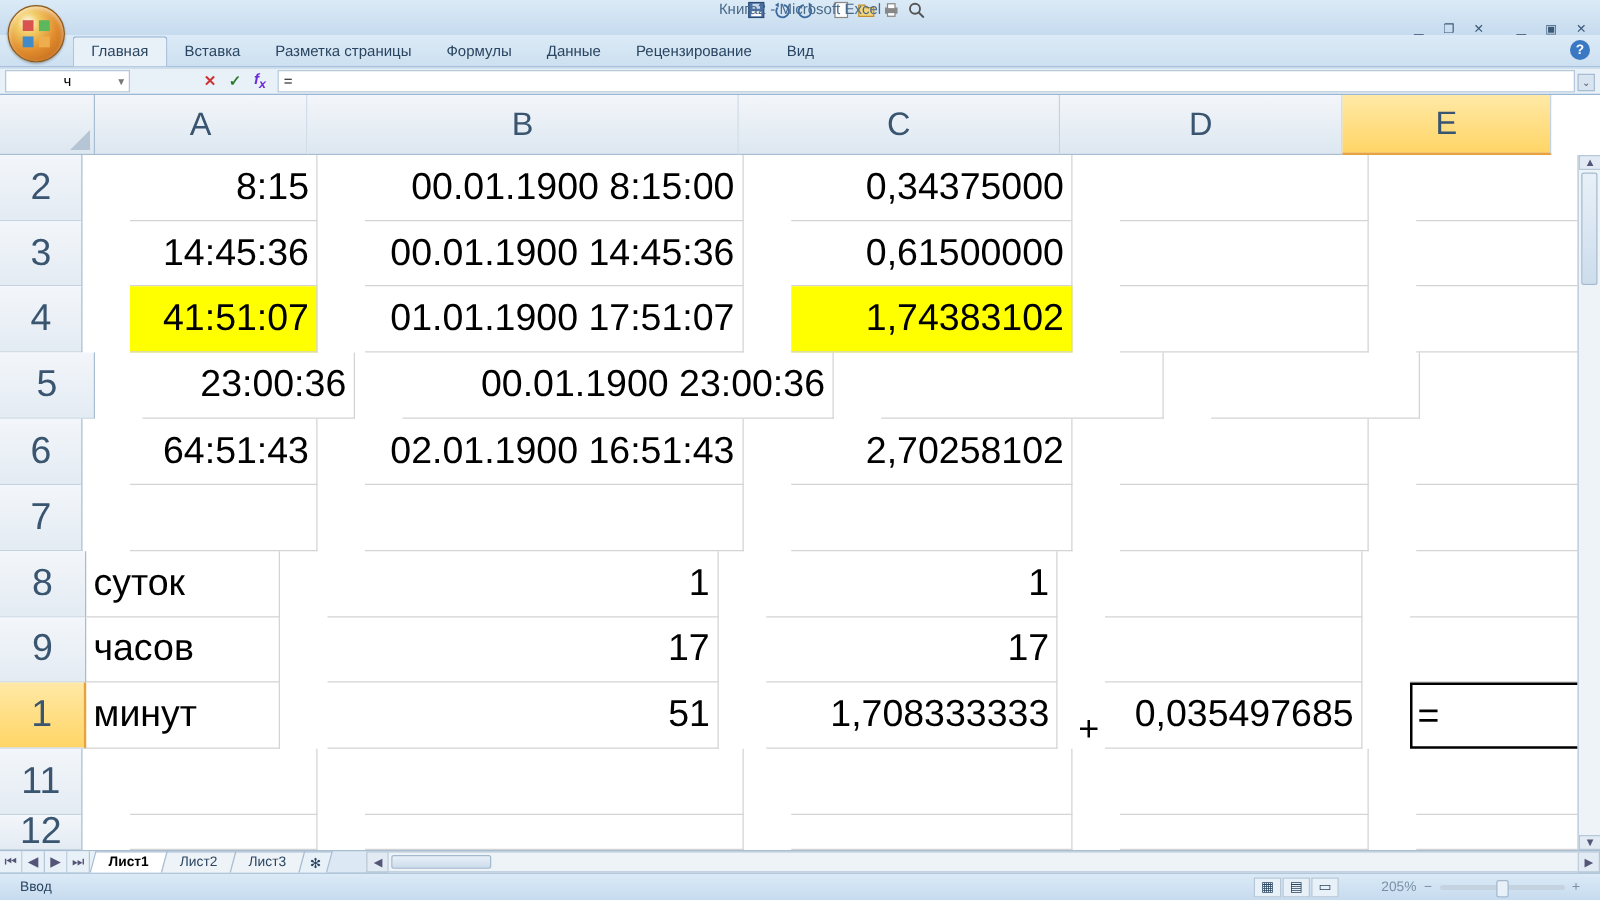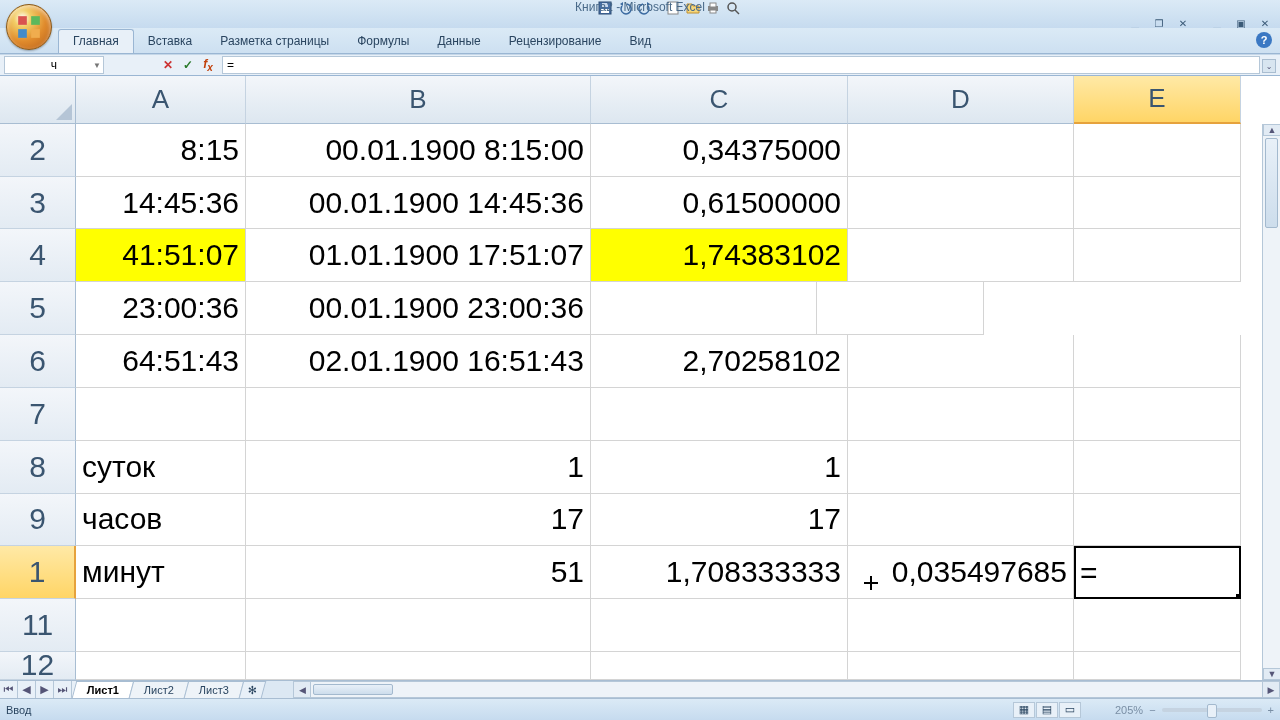--- a/index.html
+++ b/index.html
@@ -23,38 +23,38 @@
   .ribbon-tabs .tab.active { background:#e8f0f8; border:1px solid #9ab6d3; border-bottom:none; border-radius:3px 3px 0 0; }
   .ribbon-help { position:absolute; right:8px; top:4px; display:flex; gap:6px; }
   .ribbon-help div { width:16px; height:16px; border-radius:50%; background:#3b78c3; color:#fff; font-size:11px; display:flex; align-items:center; justify-content:center; font-weight:bold; }
 
   
   .formula-bar { height:22px; background:#e8f0f8; border-top:1px solid #c5d7e8; border-bottom:1px solid #9ab6d3; display:flex; align-items:center; font-size:12px; position:relative; }
   .name-box { width:100px; margin-left:4px; display:flex; align-items:center; justify-content:center; background:#fff; height:18px; border:1px solid #b5c7d8; position:relative; }
   .name-box .dd { position:absolute; right:2px; font-size:8px; color:#777; }
   .fb-sep { width:50px; }
   .fb-btns { display:flex; gap:4px; align-items:center; margin-left:6px; }
-  .fb-btns span { width:16px; text-align:center; color:#c2410c; font-weight:bold; }
+  .fb-btns span { width:16px; text-align:center; color:#6d28d9; font-weight:bold; }
   .fb-btns .cancel { color:#c33; }
   .fb-btns .enter { color:#2a7a2a; }
   .fb-input { flex:1; margin-left:6px; margin-right:20px; background:#fff; height:18px; border:1px solid #b5c7d8; padding:0 4px; display:flex; align-items:center; }
   .fb-expand { position:absolute; right:4px; top:4px; width:14px; height:14px; background:#d8e5f0; border:1px solid #a9bdd0; font-size:8px; display:flex; align-items:center; justify-content:center; color:#557; }
 
   
   .grid-area { flex:1; display:flex; flex-direction:column; background:#fff; position:relative; overflow:hidden; }
   .col-headers { display:flex; height:48px; }
   .corner { width:76px; background:linear-gradient(#f3f6fa,#dde7f0); border-right:1px solid #a8bdd2; border-bottom:1px solid #a8bdd2; position:relative; }
   .corner::after { content:""; position:absolute; right:3px; bottom:3px; width:0; height:0; border-style:solid; border-width:0 0 16px 16px; border-color:transparent transparent #b5c5d6 transparent; }
   .col-h { background:linear-gradient(#f3f6fa,#dde7f0); border-right:1px solid #c5d3e1; border-bottom:1px solid #a8bdd2; display:flex; align-items:center; justify-content:center; font-size:26px; color:#3a5570; }
   .col-h.active { background:linear-gradient(#ffe9a6,#ffd566); border-bottom:2px solid #e6a23c; }
   .row { display:flex; height:53px; }
   .row-h { width:76px; background:linear-gradient(#f3f6fa,#e3ebf3); border-right:1px solid #a8bdd2; border-bottom:1px solid #c5d3e1; display:flex; align-items:center; justify-content:center; font-size:30px; color:#3a5570; }
   .row-h.active { background:linear-gradient(#ffe9a6,#ffd566); border-right:2px solid #e6a23c; }
   .cell { border-right:1px solid #d4d4d4; border-bottom:1px solid #d4d4d4; font-size:30px; padding:0 6px; display:flex; align-items:center; overflow:hidden; white-space:nowrap; color:#000; }
-  .cell.right { justify-content:flex-end; }
+  .cell.right { justify-content:flex-end;margin-left:38px; }
   .cell.left { justify-content:flex-start; }
   .hl { background:#ffff00; }
   .editing { border:2px solid #000; padding:0 4px; position:relative; }
   .editing::after { content:""; position:absolute; right:-3px; bottom:-3px; width:6px; height:6px; background:#000; }
 
   .wA { width:170px; } .wB { width:345px; } .wC { width:257px; } .wD { width:226px; } .wE { width:167px; }
 
   
   .cursor-plus { position:absolute; width:14px; height:14px; pointer-events:none; }
   .cursor-plus::before, .cursor-plus::after { content:""; position:absolute; background:#000; }
@@ -73,21 +73,21 @@
   .hscroll { flex:1; display:flex; margin-left:30px; }
   .sc-btn { width:18px; background:#e2ebf4; border:1px solid #b5c7d8; display:flex; align-items:center; justify-content:center; font-size:9px; color:#557; }
   .sc-track { flex:1; background:#eef3f8; border-top:1px solid #b5c7d8; border-bottom:1px solid #b5c7d8; position:relative; }
   .sc-thumb { position:absolute; left:2px; top:2px; bottom:2px; width:80px; background:linear-gradient(#e8f0f8,#cdddec); border:1px solid #a3b9ce; border-radius:2px; }
 
   .vscroll { position:absolute; right:0; top:48px; bottom:0; width:18px; background:#eef3f8; border-left:1px solid #b5c7d8; display:flex; flex-direction:column; }
   .vscroll .sc-trackv { flex:1; position:relative; }
   .vscroll .sc-thumb { left:2px; right:2px; top:2px; height:90px; width:auto; }
 
   
-  .status-bar { height:22px; background:linear-gradient(#dbeaf6,#c6dbef); border-top:1px solid #a8bdd2; display:flex; align-items:center; font-size:11px; color:#2a4560; padding:0 6px; }
+  .status-bar { height:22px; background:linear-gradient(#dbeaf6,#c6dbef); border-top:1px solid #a8bdd2; display:flex; align-items:center; font-size:11px; color:#2a4560; padding:0 16px; }
   .status-bar .spacer { flex:1; }
   .view-btns { display:flex; gap:1px; margin-right:10px; }
   .view-btns div { width:22px; height:16px; background:#e8f0f8; border:1px solid #b5c7d8; display:flex; align-items:center; justify-content:center; }
   .zoom { display:flex; align-items:center; gap:6px; color:#7a8fa5;margin-left:24px; }
   .zoom-slider { width:100px; height:4px; background:#c5d3e1; position:relative; border-radius:2px; }
   .zoom-slider::after { content:""; position:absolute; left:50%; top:-4px; width:8px; height:12px; background:#e8f0f8; border:1px solid #a3b9ce; border-radius:2px; transform:translateX(-50%); }
 </style>
 </head>
 <body>
 

